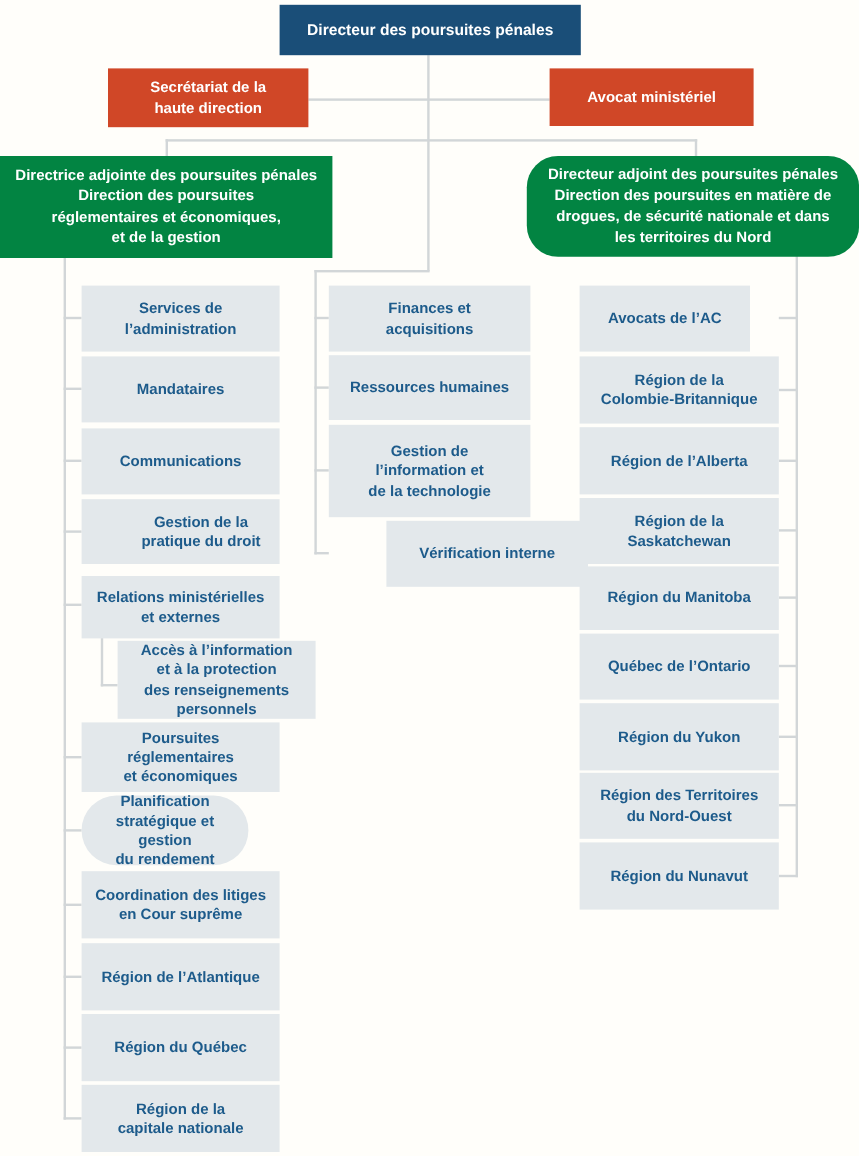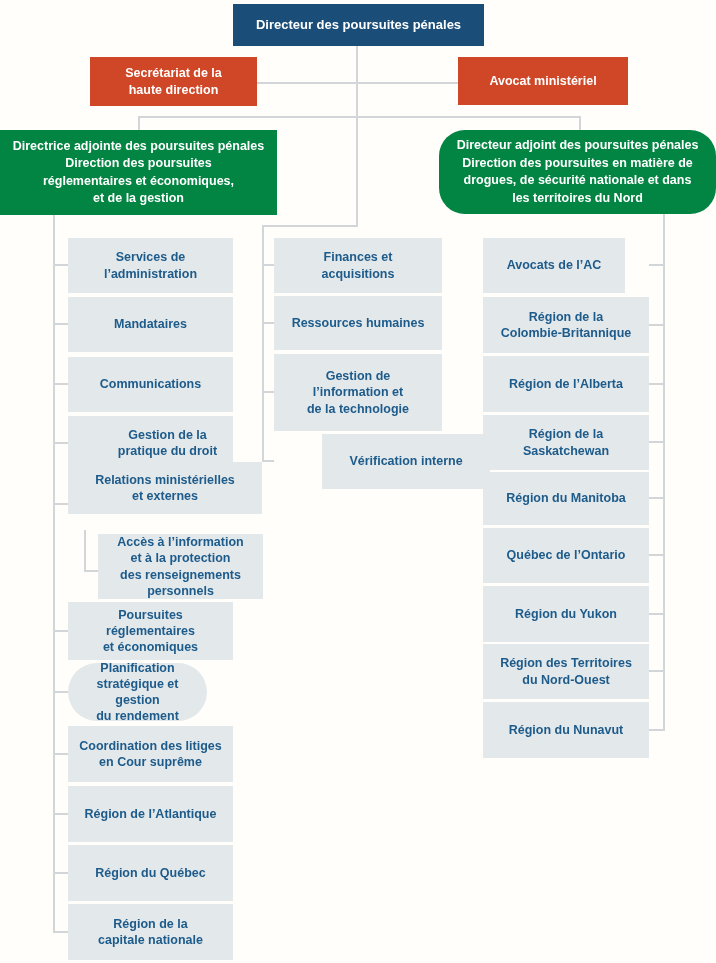--- a/index.html
+++ b/index.html
@@ -87,21 +87,21 @@
 drogues, de sécurité nationale et dans
 les territoires du Nord</div>
 
   <div>
     <div class="node tile" style="left:68px;top:238px;width:165px;height:55px;">Services de
 l’administration</div>
     <div class="node tile" style="left:68px;top:297px;width:165px;height:55px;">Mandataires</div>
     <div class="node tile" style="left:68px;top:357px;width:165px;height:55px;">Communications</div>
     <div class="node tile" style="left:68px;top:416px;width:165px;height:54px;padding-left:40px;">Gestion de la
 pratique du droit</div>
-    <div class="node tile" style="left:68px;top:462px;width:194px;height:52px;">Relations ministérielles
+    <div class="node tile" style="left:68px;top:480px;width:165px;height:52px;">Relations ministérielles
 et externes</div>
     <div class="node tile" style="left:98px;top:534px;width:165px;height:65px;">Accès à l’information
 et à la protection
 des renseignements
 personnels</div>
     <div class="node tile" style="left:68px;top:602px;width:165px;height:58px;">Poursuites
 réglementaires
 et économiques</div>
     <div class="node tile" style="left:68px;top:663px;width:139px;height:58px;border-radius:29px;">Planification
 stratégique et gestion

